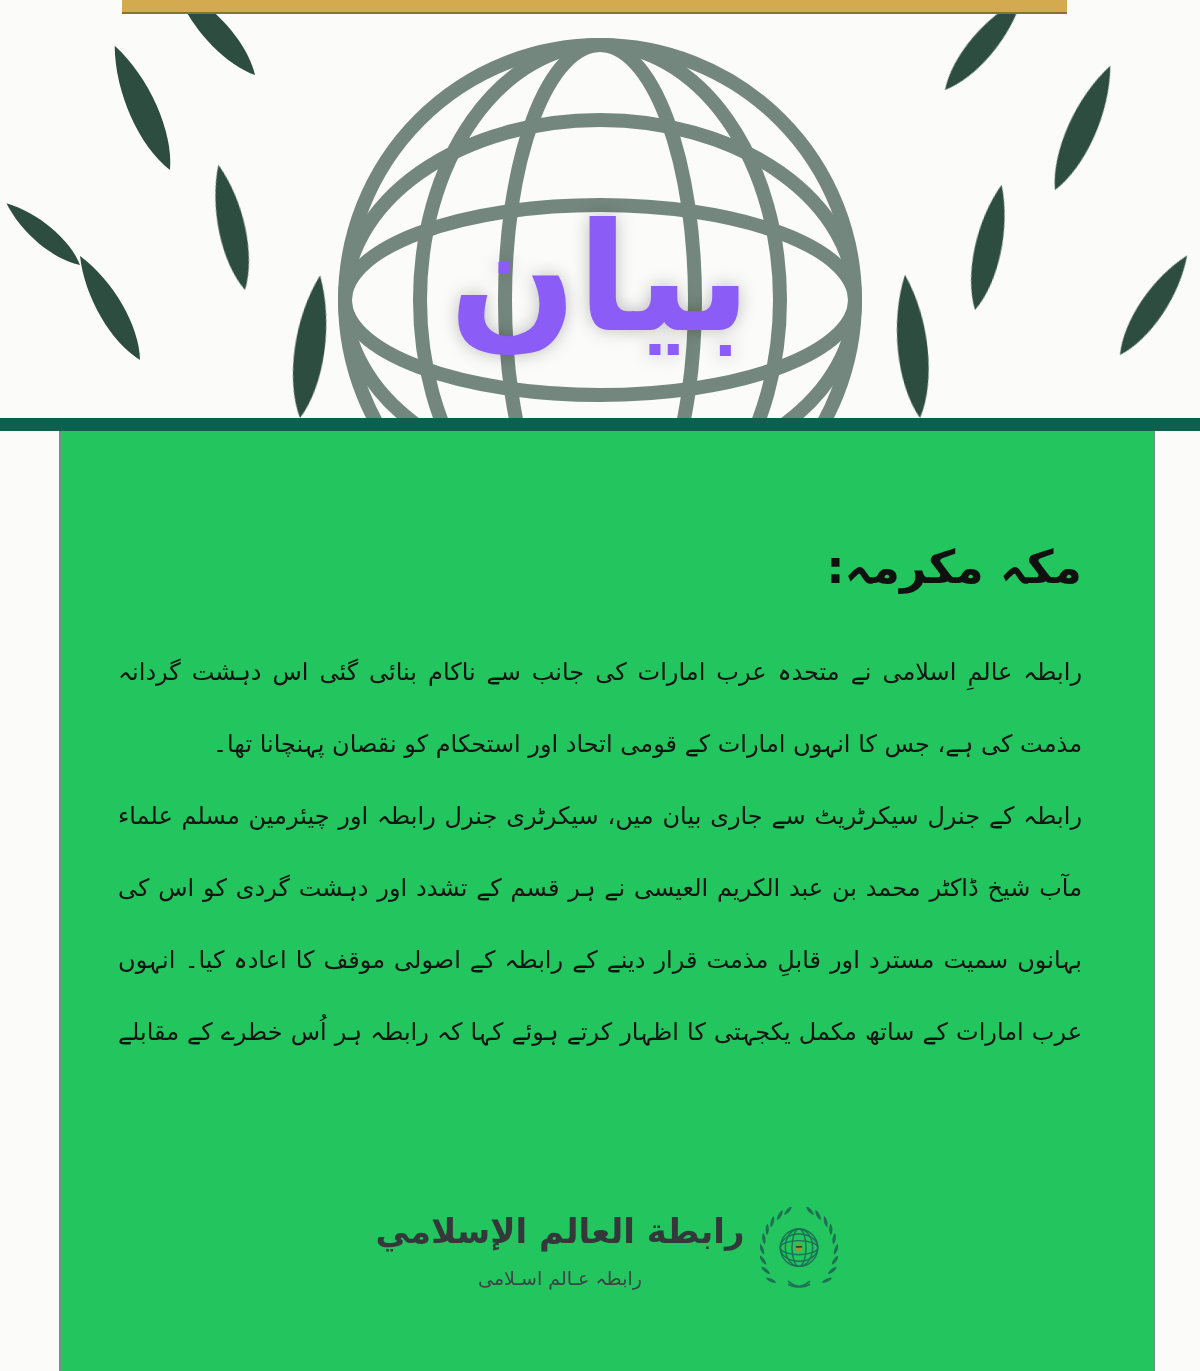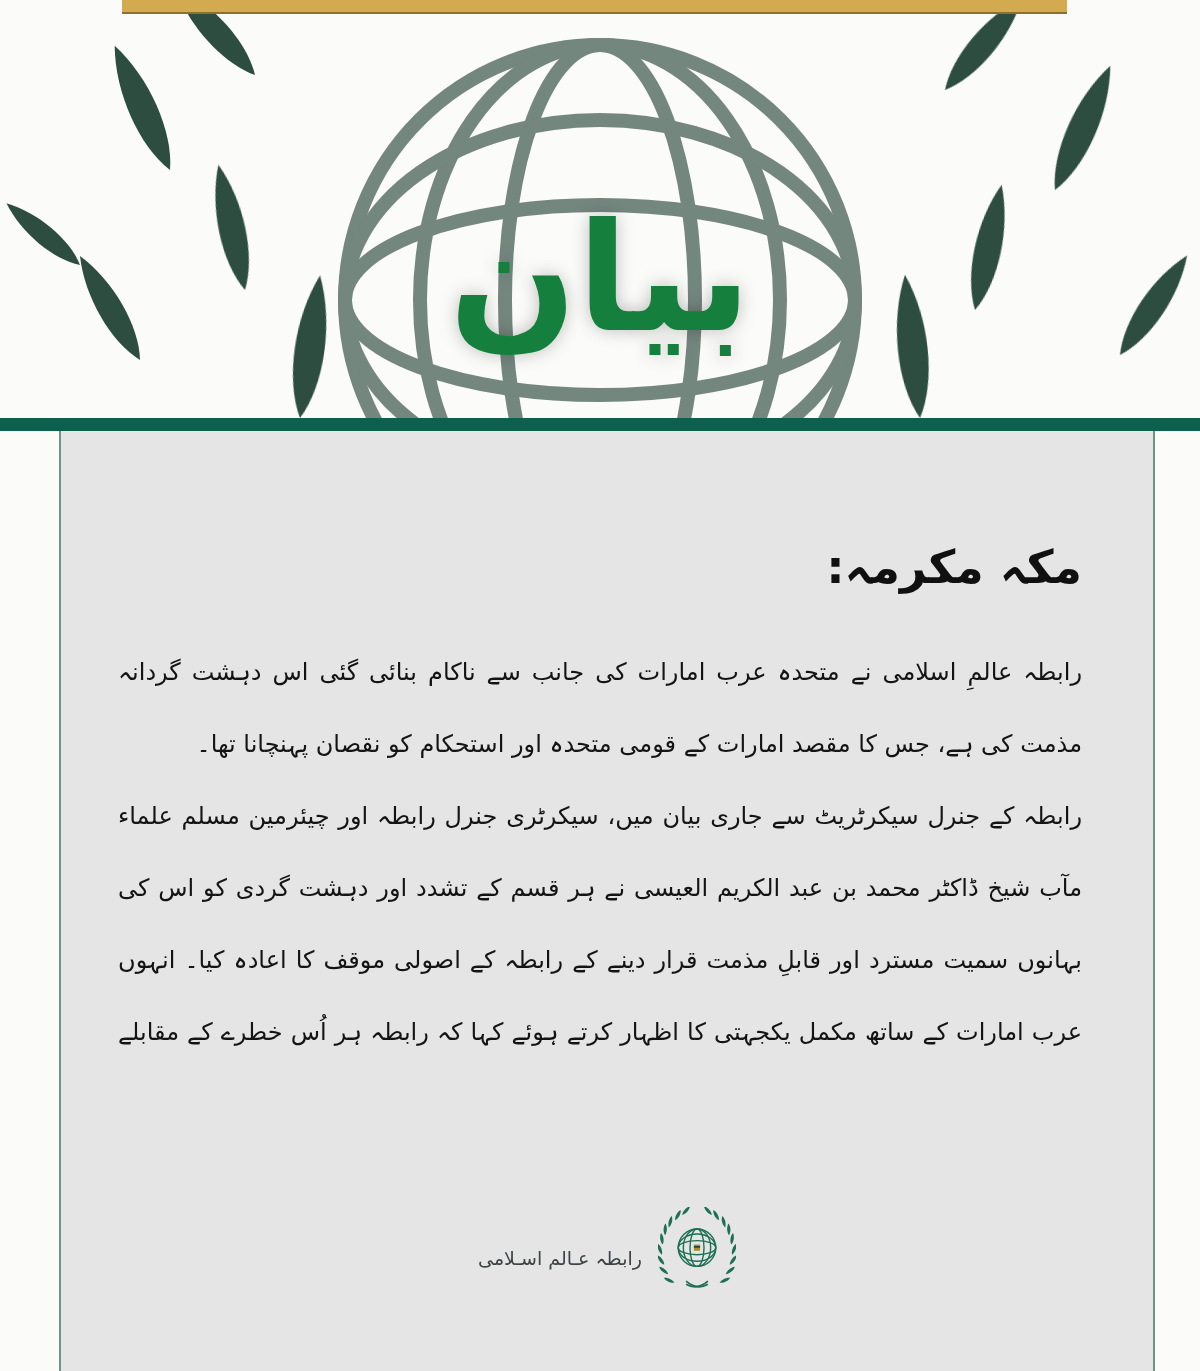--- a/index.html
+++ b/index.html
@@ -18,36 +18,36 @@
     overflow:hidden;
   }
   .banner-deco { position:absolute; top:0; left:0; width:1200px; height:418px; display:block; }
   .gold-bar {
     position:absolute; left:122px; top:0; width:945px; height:12px;
     background:#d4aa51; border-bottom:2px solid #8b7226;
   }
   .banner-title {
     position:absolute; top:192px; left:0; width:1200px; margin:0;
     text-align:center; direction:rtl;
-    color:#15803d; font-size:150px; font-weight:700; line-height:1.15;
+    color:#8b5cf6; font-size:150px; font-weight:700; line-height:1.15;
     text-shadow:0 0 18px rgba(0,0,0,0.25);
   }
 
   
   .strip {
     position:absolute; top:418px; left:0; width:1200px; height:13px;
     background:#0d5f4e;
   }
 
   
   .content { position:absolute; top:431px; left:0; width:1200px; height:940px; background:#fbfbf9; }
   .card {
     position:absolute; left:59px; right:45px; top:0; bottom:0;
     border-left:2px solid #6e948a; border-right:2px solid #6e948a;
-    background:#e5e5e5;
+    background:#22c55e;
   }
   .dateline {
     margin:0; padding:102px 71px 0 0;
     direction:rtl; text-align:right;
     font-size:46px; font-weight:700; color:#101010; line-height:1.5;
   }
   .bodytext { margin:34px 71px 0 57px; direction:rtl; }
   .line {
     margin:0; height:72px; line-height:72px; overflow:hidden;
     font-size:24px; color:#141414; text-align:justify;
@@ -112,21 +112,21 @@
 
   <div class="strip"></div>
 
   <main class="content">
     <div class="card">
 
       <h2 class="dateline">مکہ مکرمہ:</h2>
 
       <div class="bodytext">
         <p class="line j">رابطہ عالمِ اسلامی نے متحدہ عرب امارات کی جانب سے ناکام بنائی گئی اس دہشت گردانہ سازش کی شدید</p>
-        <p class="line end">مذمت کی ہے، جس کا مقصد امارات کے قومی متحدہ اور استحکام کو نقصان پہنچانا تھا۔</p>
+        <p class="line end">مذمت کی ہے، جس کا انہوں امارات کے قومی اتحاد اور استحکام کو نقصان پہنچانا تھا۔</p>
         <p class="line j">رابطہ کے جنرل سیکرٹریٹ سے جاری بیان میں، سیکرٹری جنرل رابطہ اور چیئرمین مسلم علماء کونسل، عزت</p>
         <p class="line j">مآب شیخ ڈاکٹر محمد بن عبد الکریم العیسی نے ہر قسم کے تشدد اور دہشت گردی کو اس کی تمام صورتوں اور</p>
         <p class="line j">بہانوں سمیت مسترد اور قابلِ مذمت قرار دینے کے رابطہ کے اصولی موقف کا اعادہ کیا۔ انہوں نے متحدہ</p>
         <p class="line j">عرب امارات کے ساتھ مکمل یکجہتی کا اظہار کرتے ہوئے کہا کہ رابطہ ہر اُس خطرے کے مقابلے میں اس کے</p>
       </div>
 
       <div class="logo-row">
 
         <svg class="emblem" viewBox="0 0 100 110" xmlns="http://www.w3.org/2000/svg" aria-hidden="true">
           <defs>
@@ -165,19 +165,20 @@
             <ellipse cx="50" cy="52" rx="24" ry="9"></ellipse>
             <ellipse cx="50" cy="52" rx="24" ry="17.5"></ellipse>
           </g>
           <g>
             <rect x="46" y="48" width="8" height="8" fill="#ab8d2e"></rect>
             <rect x="46" y="50" width="8" height="2" fill="#0b4430"></rect>
           </g>
         </svg>
 
         <div class="logo-text">
+          <div class="arabic-name">رابطة العالم الإسلامي</div>
           <div class="urdu-name">رابطہ عـالم اسـلامی</div>
         </div>
       </div>
 
     </div>
   </main>
 </div>
 
 </body></html>

